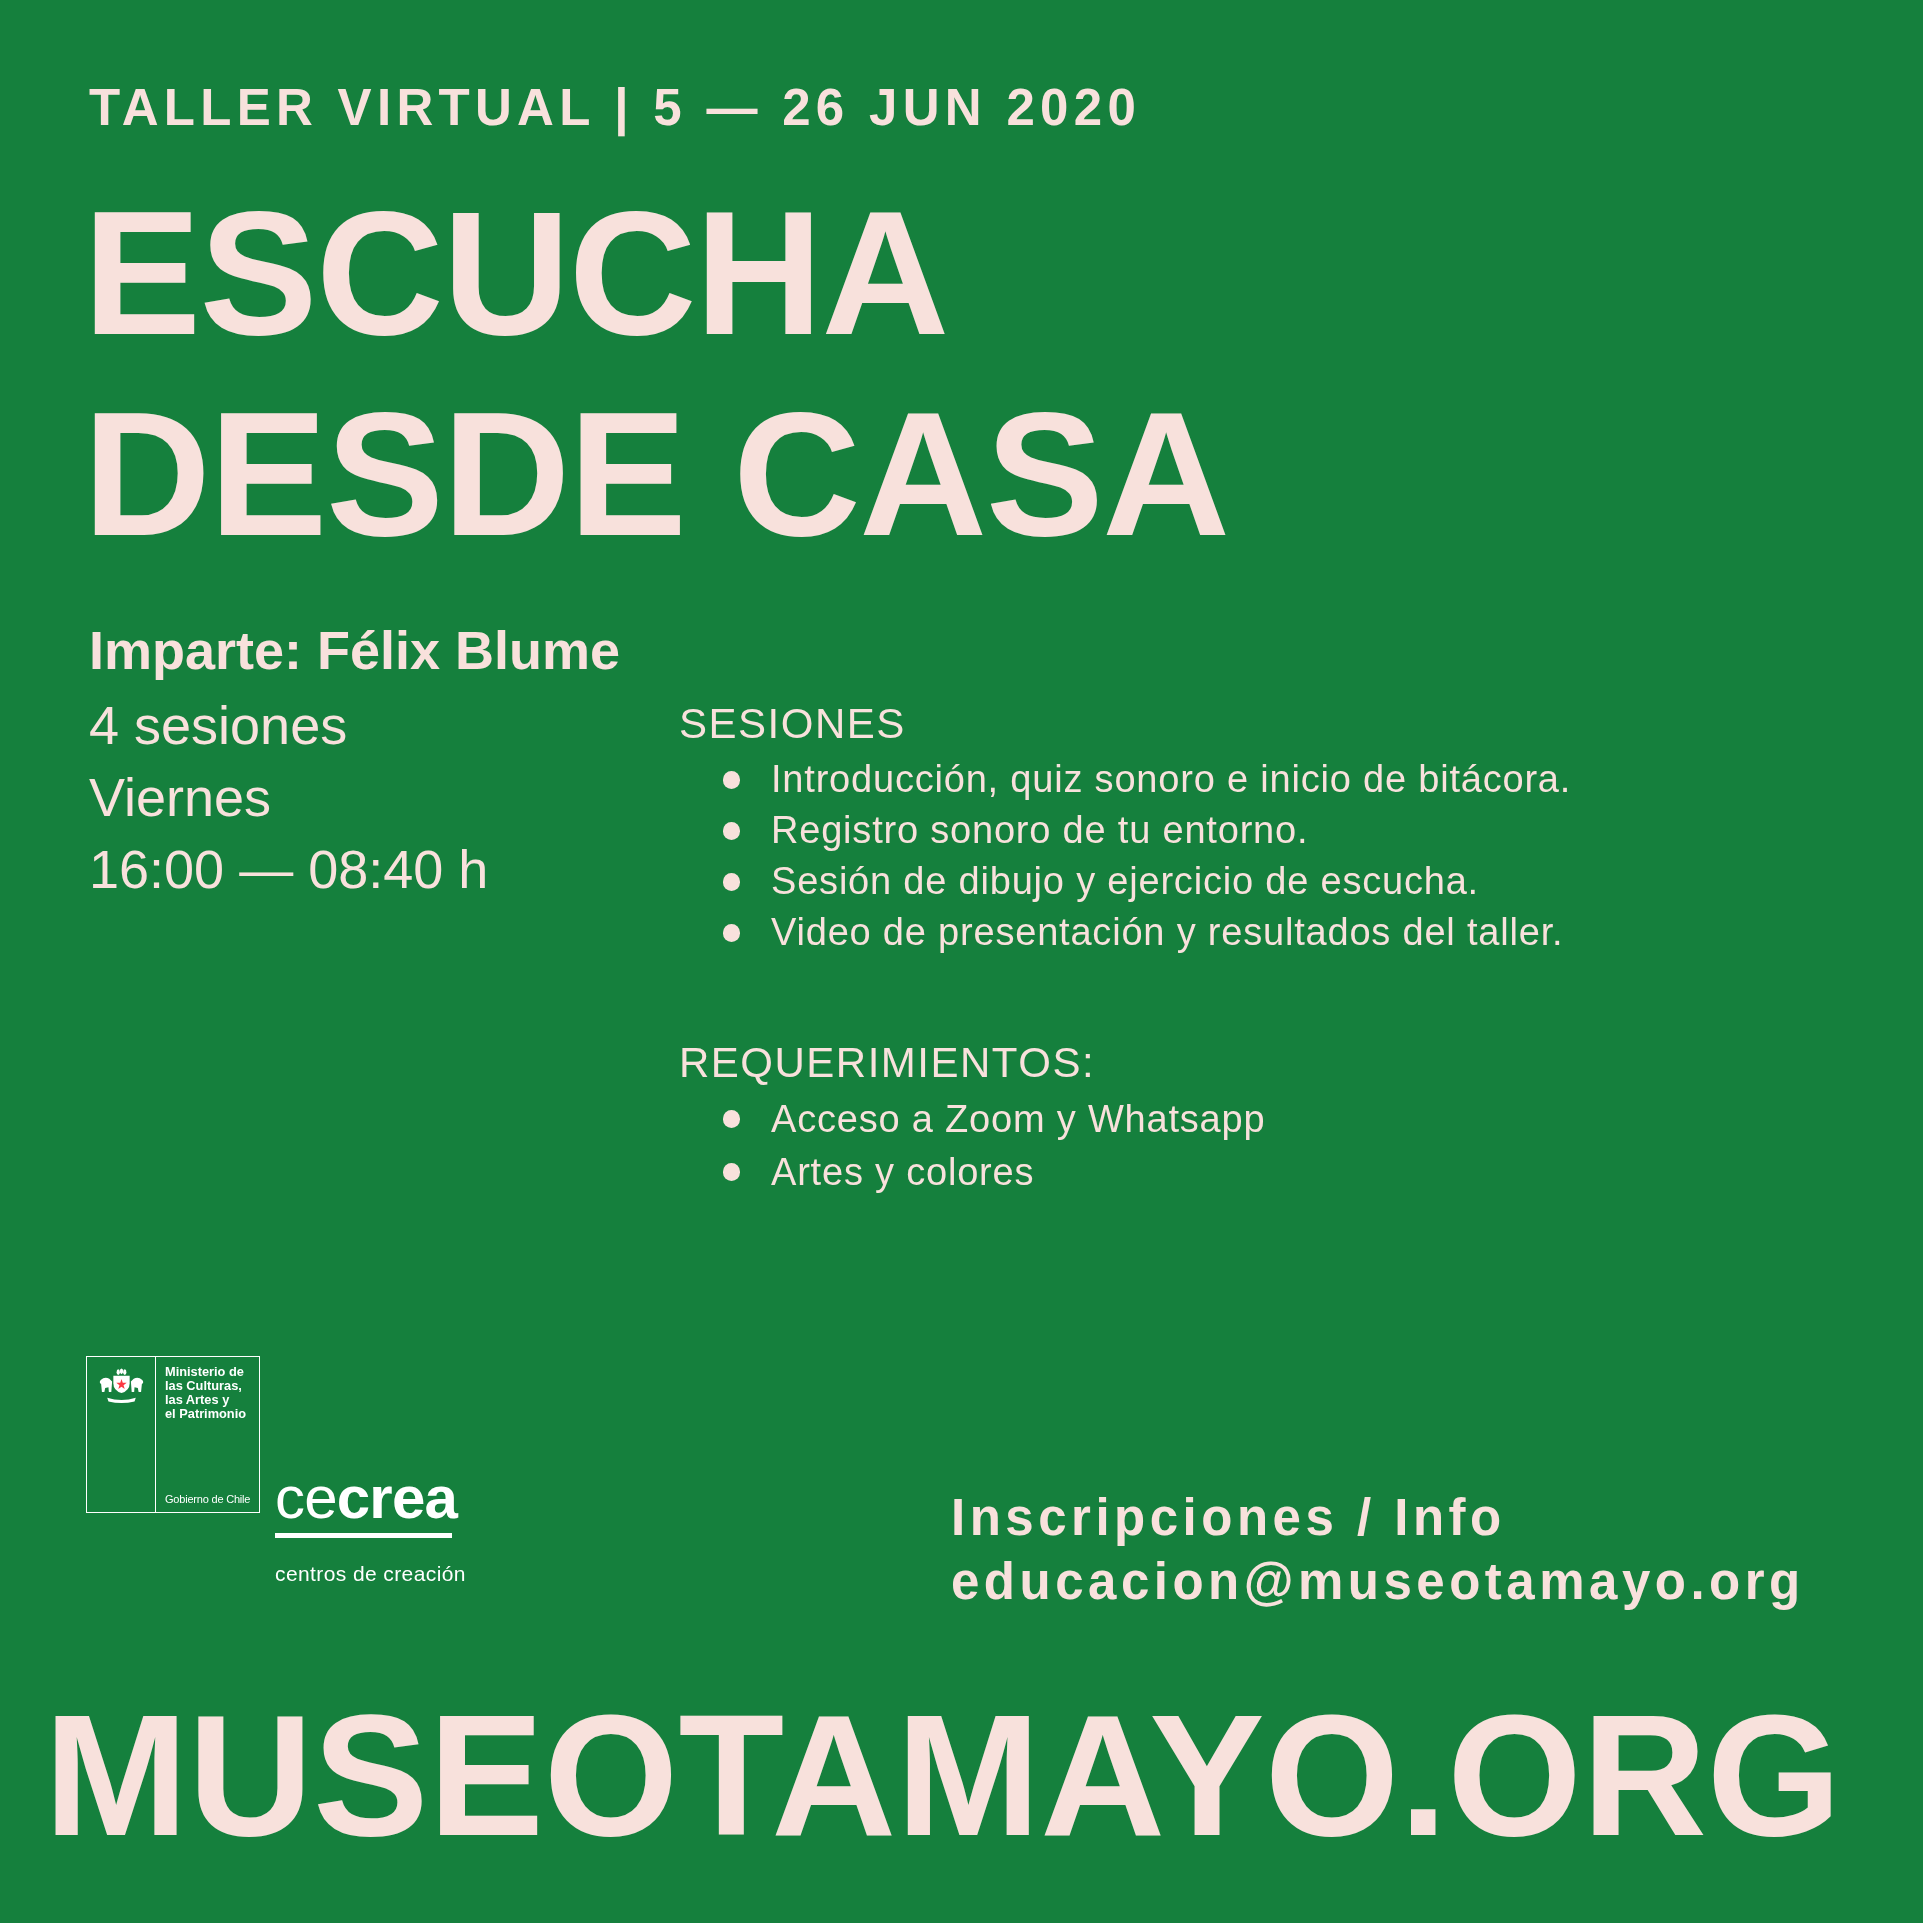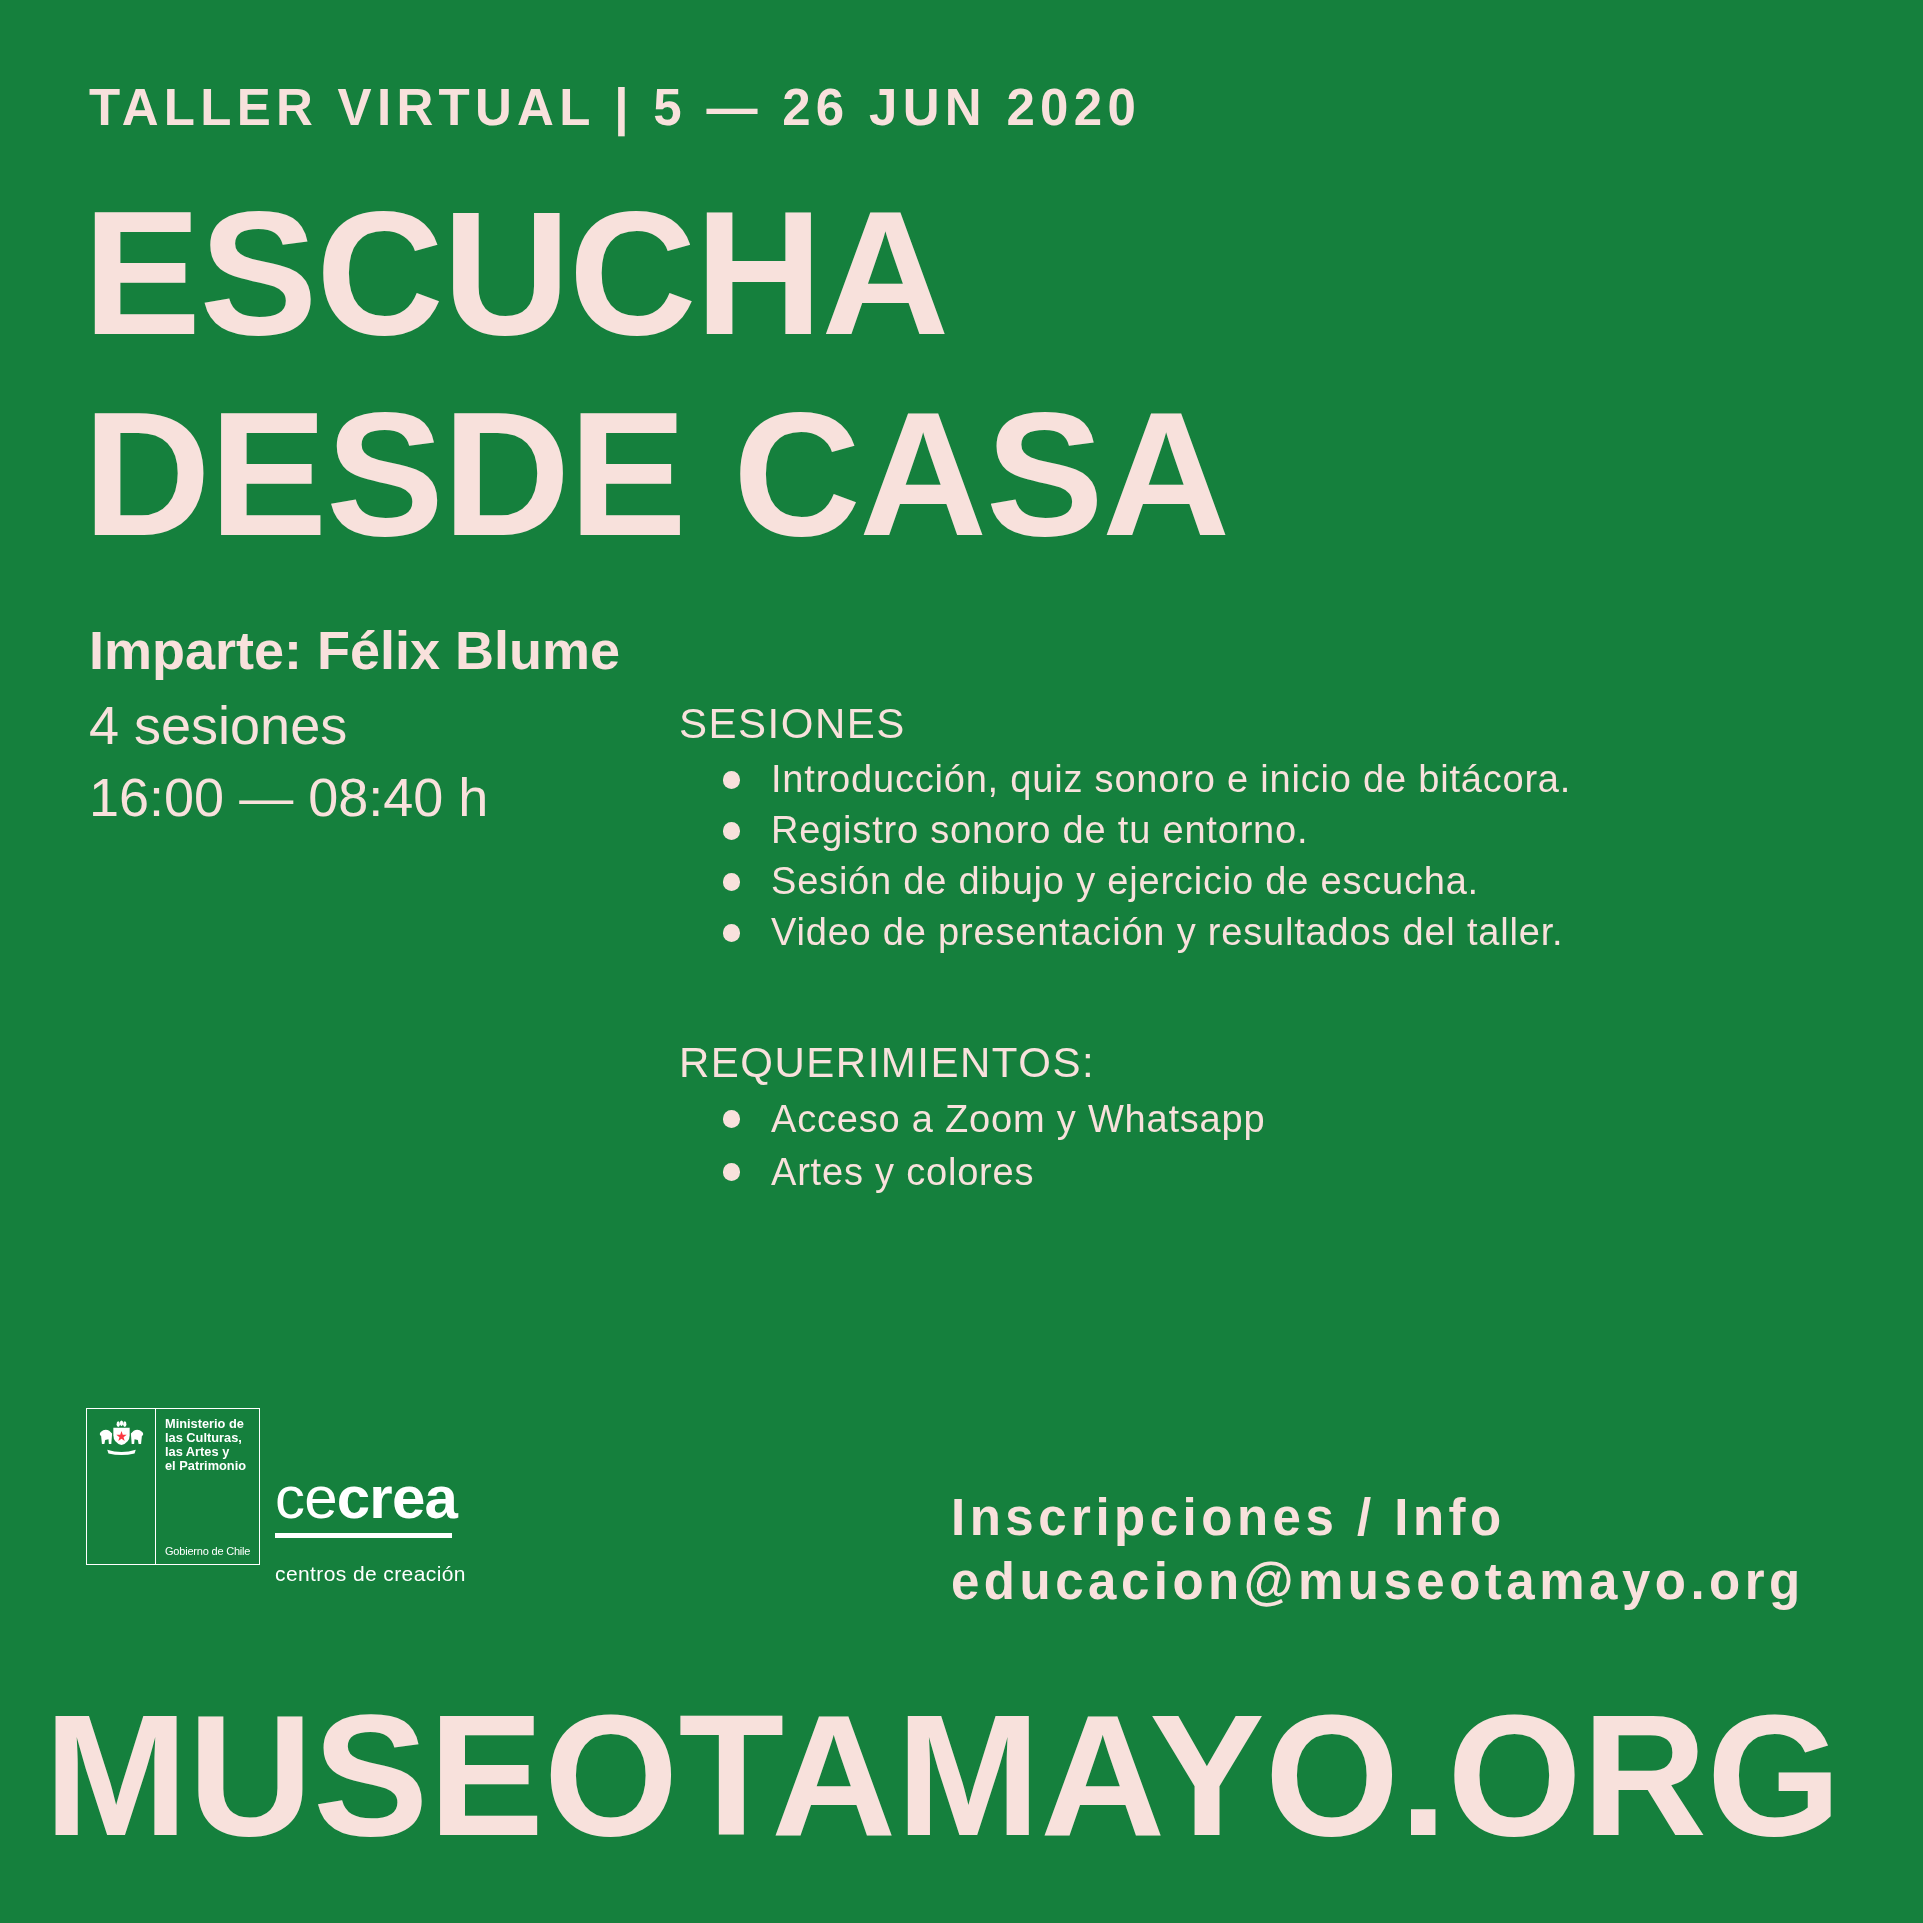--- a/index.html
+++ b/index.html
@@ -32,21 +32,21 @@
   .list-heading{font-size:42px;line-height:42px;letter-spacing:1.5px;}
   .program ul{margin:9px 0 0 0;padding:0;list-style:none;font-size:38px;letter-spacing:0.8px;}
   .program li{position:relative;padding-left:92px;line-height:51px;white-space:nowrap;}
   .program ul.reqs li{line-height:53px;}
   .program li::before{
     content:"";position:absolute;left:44px;top:17.3px;
     width:17.3px;height:17.3px;border-radius:50%;background:#f8e1dc;
   }
   .req-heading{margin-top:84px;}
   .gov-logo{
-    position:absolute;left:86px;top:1408px;
+    position:absolute;left:86px;top:1356px;
     width:174px;height:157px;
     border:1.5px solid #ffffff;
     display:flex;color:#ffffff;box-sizing:border-box;
   }
   .gov-left{width:69px;border-right:1.5px solid #ffffff;display:flex;justify-content:center;box-sizing:border-box;}
   .gov-left svg{margin-top:10.5px;width:53px;height:36px;}
   .gov-right{flex:1;position:relative;padding:7.5px 4.5px 6px 9px;}
   .ministry-name{font-size:12.8px;line-height:14.3px;font-weight:700;white-space:pre-line;}
   .gov-chile{position:absolute;bottom:7.5px;left:9px;font-size:11px;letter-spacing:-0.2px;font-weight:400;white-space:nowrap;}
   .cecrea{position:absolute;left:275px;top:1468px;color:#ffffff;width:177px;}
@@ -67,20 +67,21 @@
   <div class="tagline">TALLER VIRTUAL | 5 — 26 JUN 2020</div>
 
   <h1 class="title">
     <div>ESCUCHA</div>
     <div>DESDE CASA</div>
   </h1>
 
   <div class="details">
     <div class="instructor">Imparte: Félix Blume</div>
     <div class="detail">4 sesiones</div>
+    <div class="detail">Viernes</div>
     <div class="detail">16:00 — 08:40 h</div>
   </div>
 
   <div class="program">
     <div class="list-heading">SESIONES</div>
     <ul class="sessions">
       <li>Introducción, quiz sonoro e inicio de bitácora.</li>
       <li>Registro sonoro de tu entorno.</li>
       <li>Sesión de dibujo y ejercicio de escucha.</li>
       <li>Video de presentación y resultados del taller.</li>

